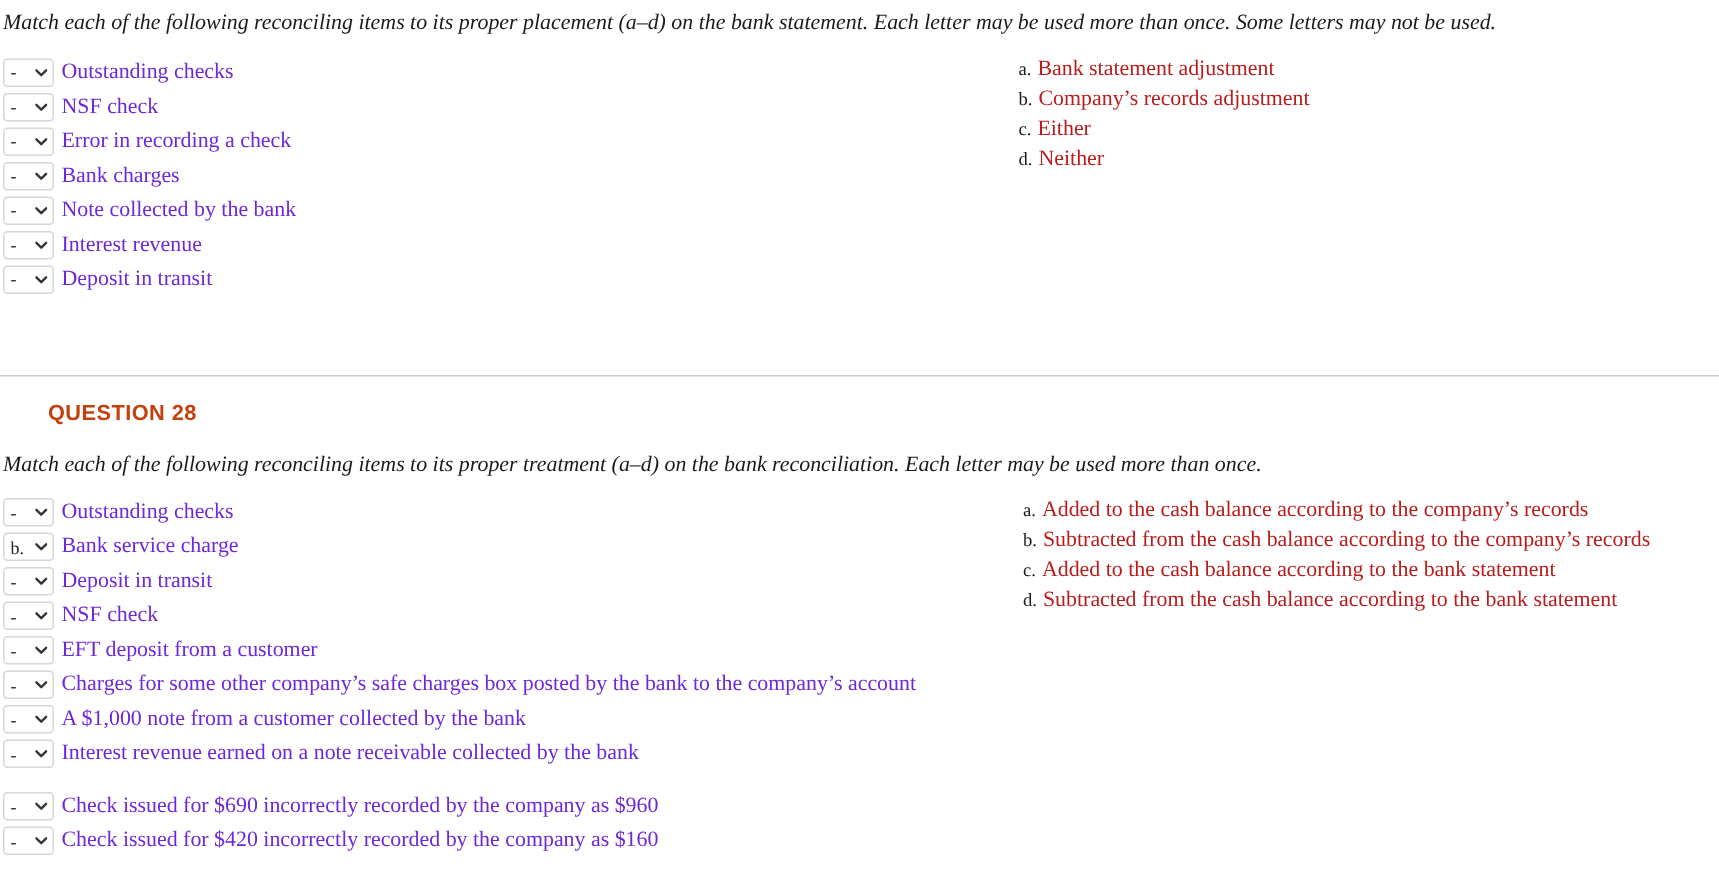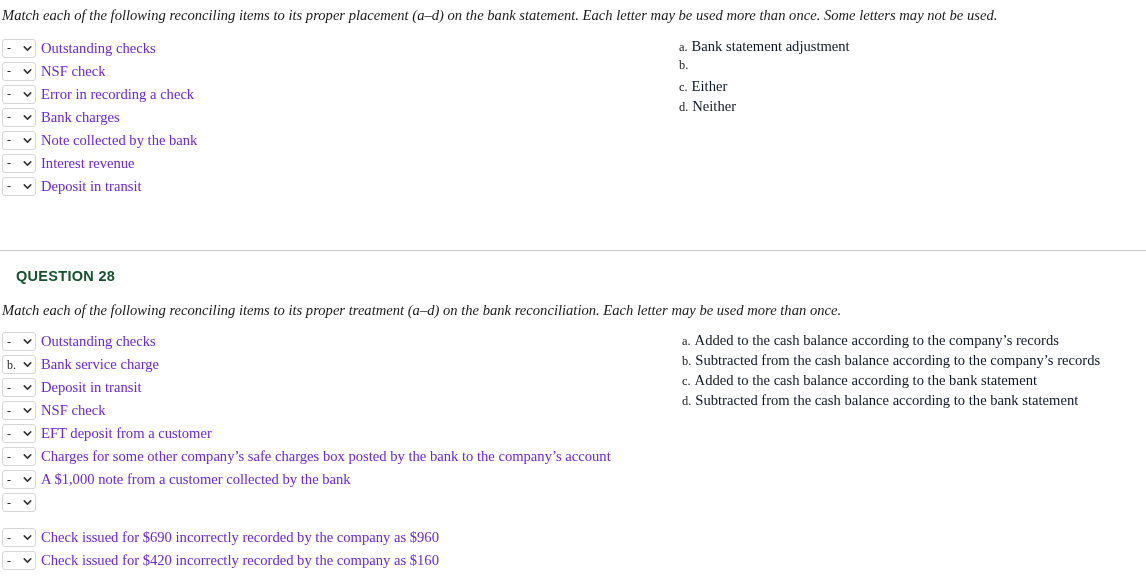--- a/index.html
+++ b/index.html
@@ -30,22 +30,23 @@
     color: #1a1a1a;
     padding: 7px 0 0 2px;
     white-space: nowrap;
   }
 
   .q-heading {
     font-family: "Liberation Sans", "DejaVu Sans", sans-serif;
     font-weight: bold;
     font-size: 14.5px;
     letter-spacing: 0.3px;
-    color: #14532d;
+    color: #c2410c;
     padding: 0 0 0 16px;
+    margin-left: 16px;
   }
 
   .hr {
     border: none;
     border-top: 1px solid #c9c9c9;
     margin: 0;
     width: 100%;
     height: 0;
   }
 
@@ -119,21 +120,21 @@
   }
   .opt-letter {
     font-family: "Liberation Serif", "DejaVu Serif", serif;
     font-size: 12.4px;
     color: #1a1a1a;
     margin-right: 4px;
   }
   .opt-text {
     font-family: "Liberation Serif", "DejaVu Serif", serif;
     font-size: 14.6px;
-    color: #0f172a;
+    color: #b91c1c;
   }
 </style>
 </head>
 <body>
 
 <div class="question-block">
 
   <div class="prompt">Match each of the following reconciling items to its proper placement (a–d) on the bank statement. Each letter may be used more than once. Some letters may not be used.</div>
 
   <div class="columns" style="height:173px; margin-top:12px;">
@@ -211,20 +212,21 @@
       </div>
     </div>
 
     <div class="right-col" style="left:679px; top:1px;">
       <div class="opt-row">
         <span class="opt-letter">a.</span>
         <span class="opt-text">Bank statement adjustment</span>
       </div>
       <div class="opt-row">
         <span class="opt-letter">b.</span>
+        <span class="opt-text">Company’s records adjustment</span>
       </div>
       <div class="opt-row">
         <span class="opt-letter">c.</span>
         <span class="opt-text">Either</span>
       </div>
       <div class="opt-row">
         <span class="opt-letter">d.</span>
         <span class="opt-text">Neither</span>
       </div>
     </div>
@@ -313,20 +315,21 @@
         <span class="item-text">A $1,000 note from a customer collected by the bank</span>
       </div>
 
       <div class="match-row">
         <span class="sel">
           <span class="sel-val">-</span>
           <svg class="sel-arrow" viewBox="0 0 10 10">
             <path d="M1.4 3.2 L5 6.8 L8.6 3.2" stroke="#333" stroke-width="1.7" fill="none" stroke-linecap="round" stroke-linejoin="round"></path>
           </svg>
         </span>
+        <span class="item-text">Interest revenue earned on a note receivable collected by the bank</span>
       </div>
 
       <div class="match-row gap-before">
         <span class="sel">
           <span class="sel-val">-</span>
           <svg class="sel-arrow" viewBox="0 0 10 10">
             <path d="M1.4 3.2 L5 6.8 L8.6 3.2" stroke="#333" stroke-width="1.7" fill="none" stroke-linecap="round" stroke-linejoin="round"></path>
           </svg>
         </span>
         <span class="item-text">Check issued for $690 incorrectly recorded by the company as $960</span>

